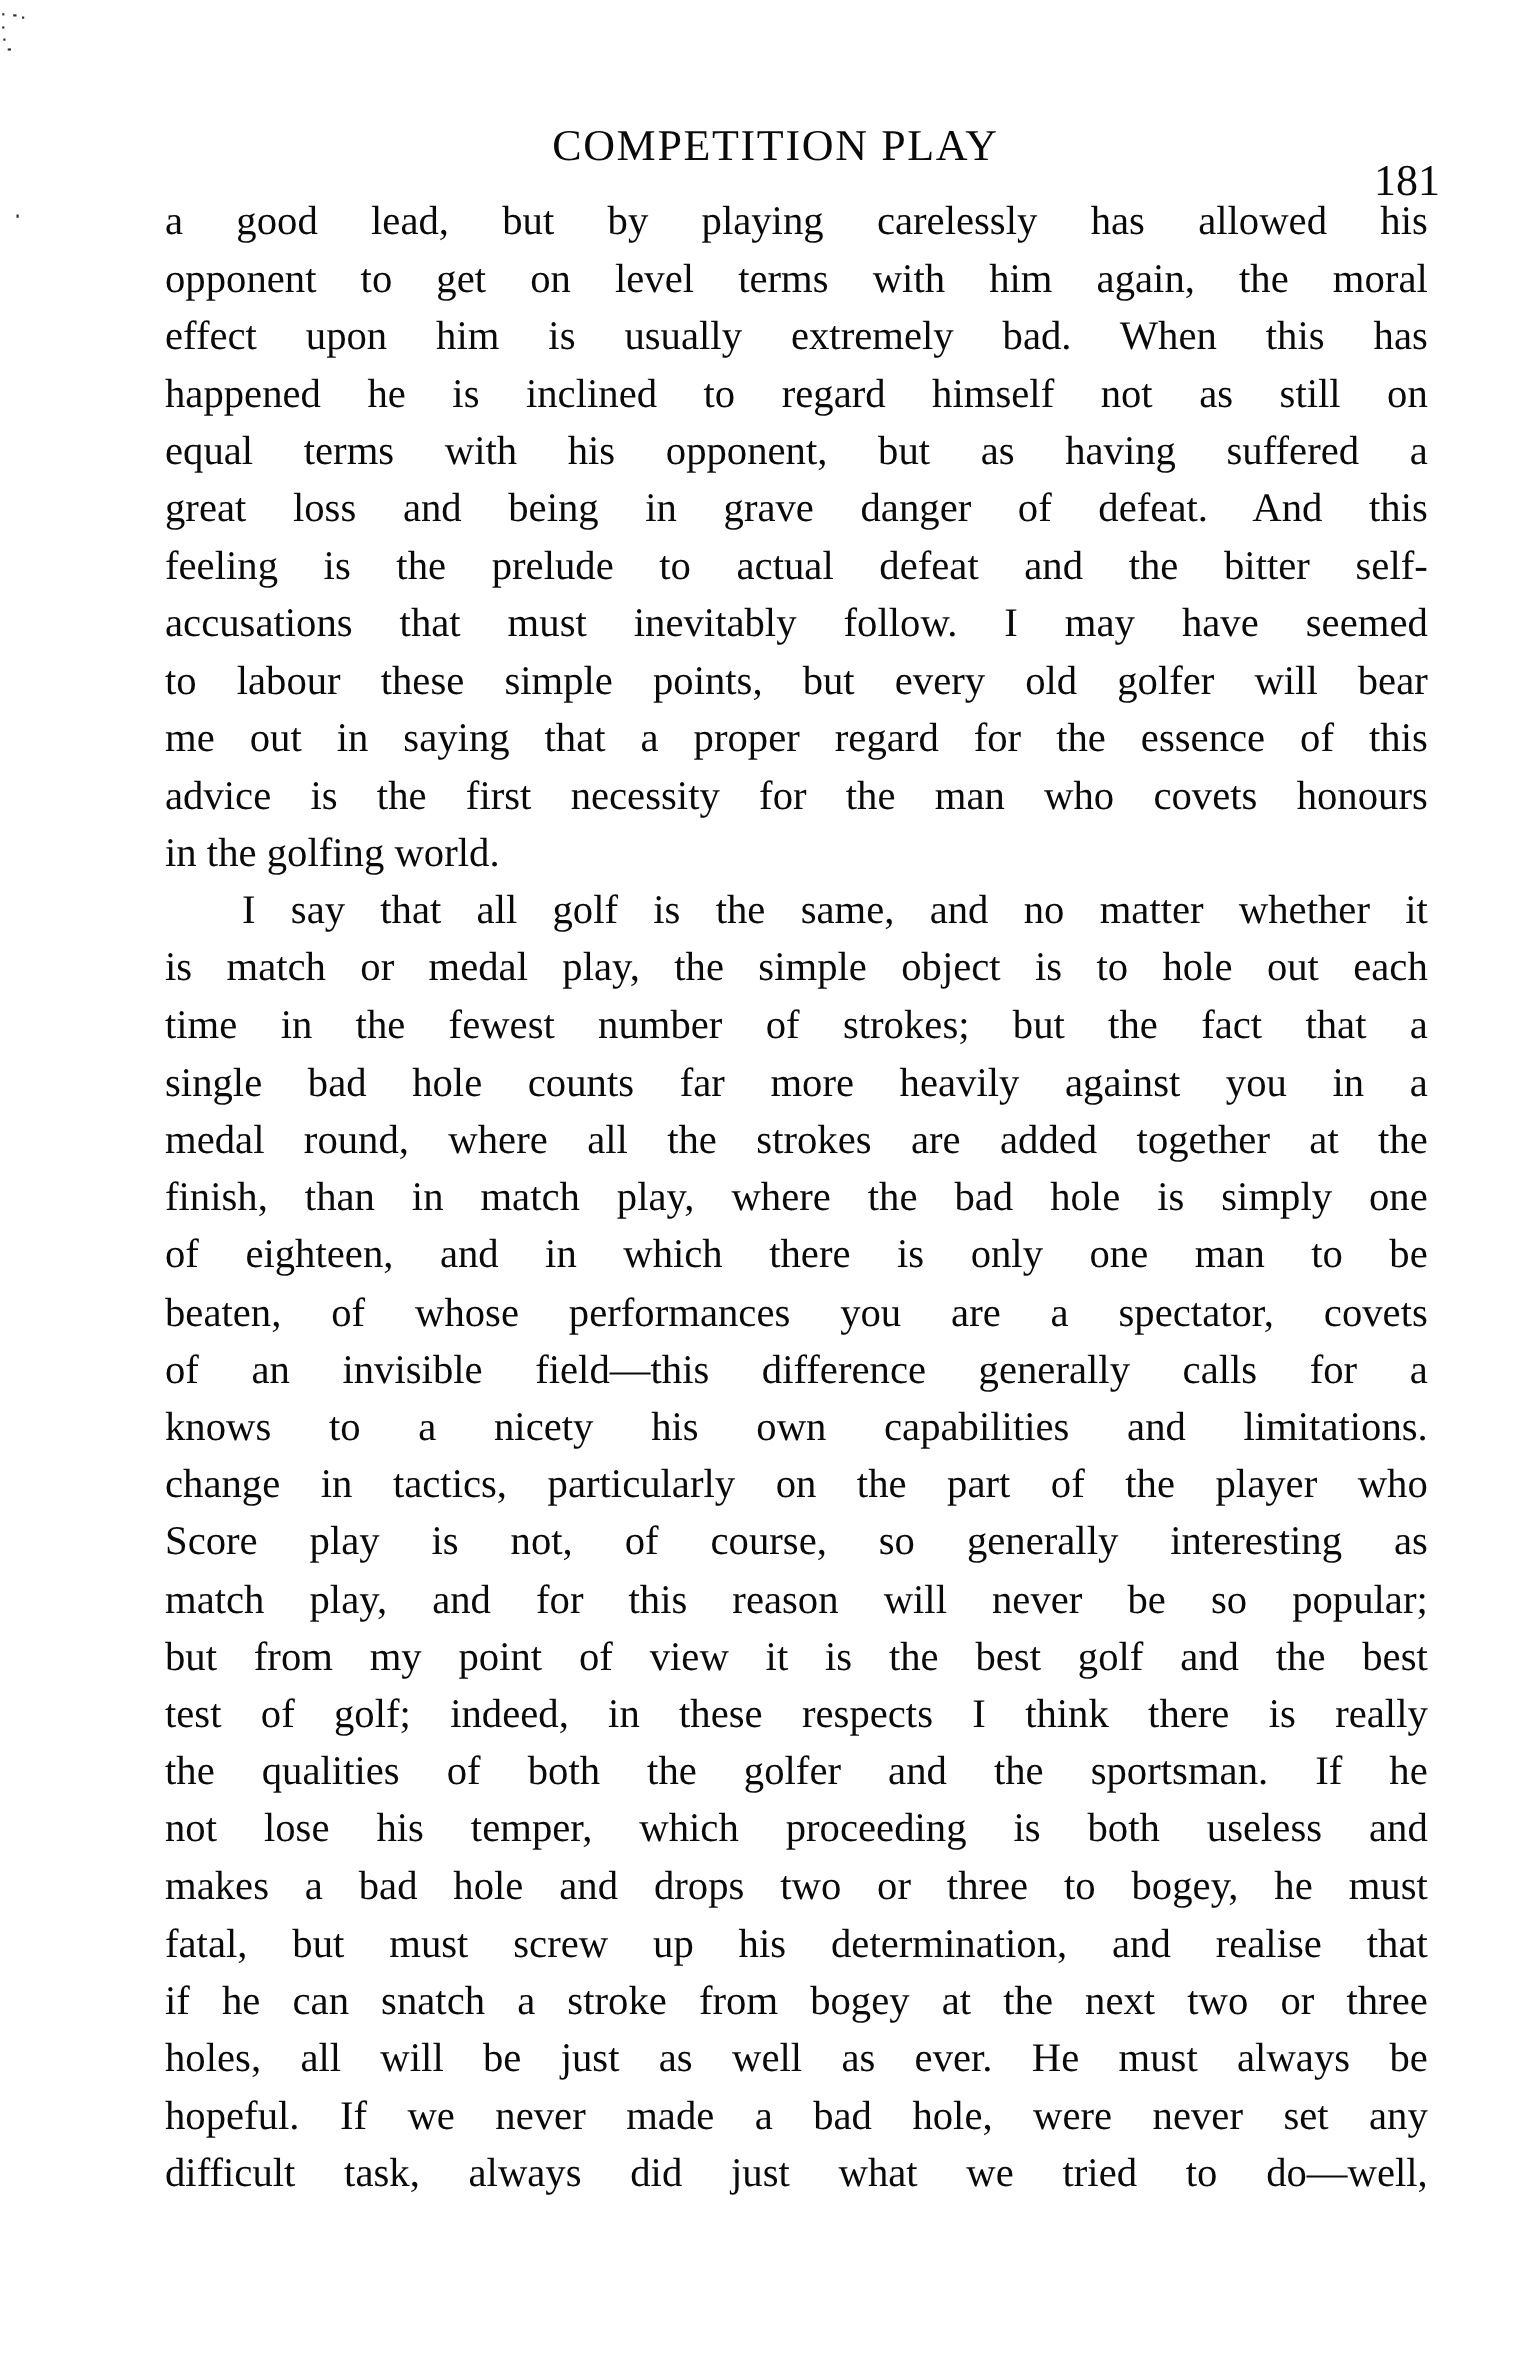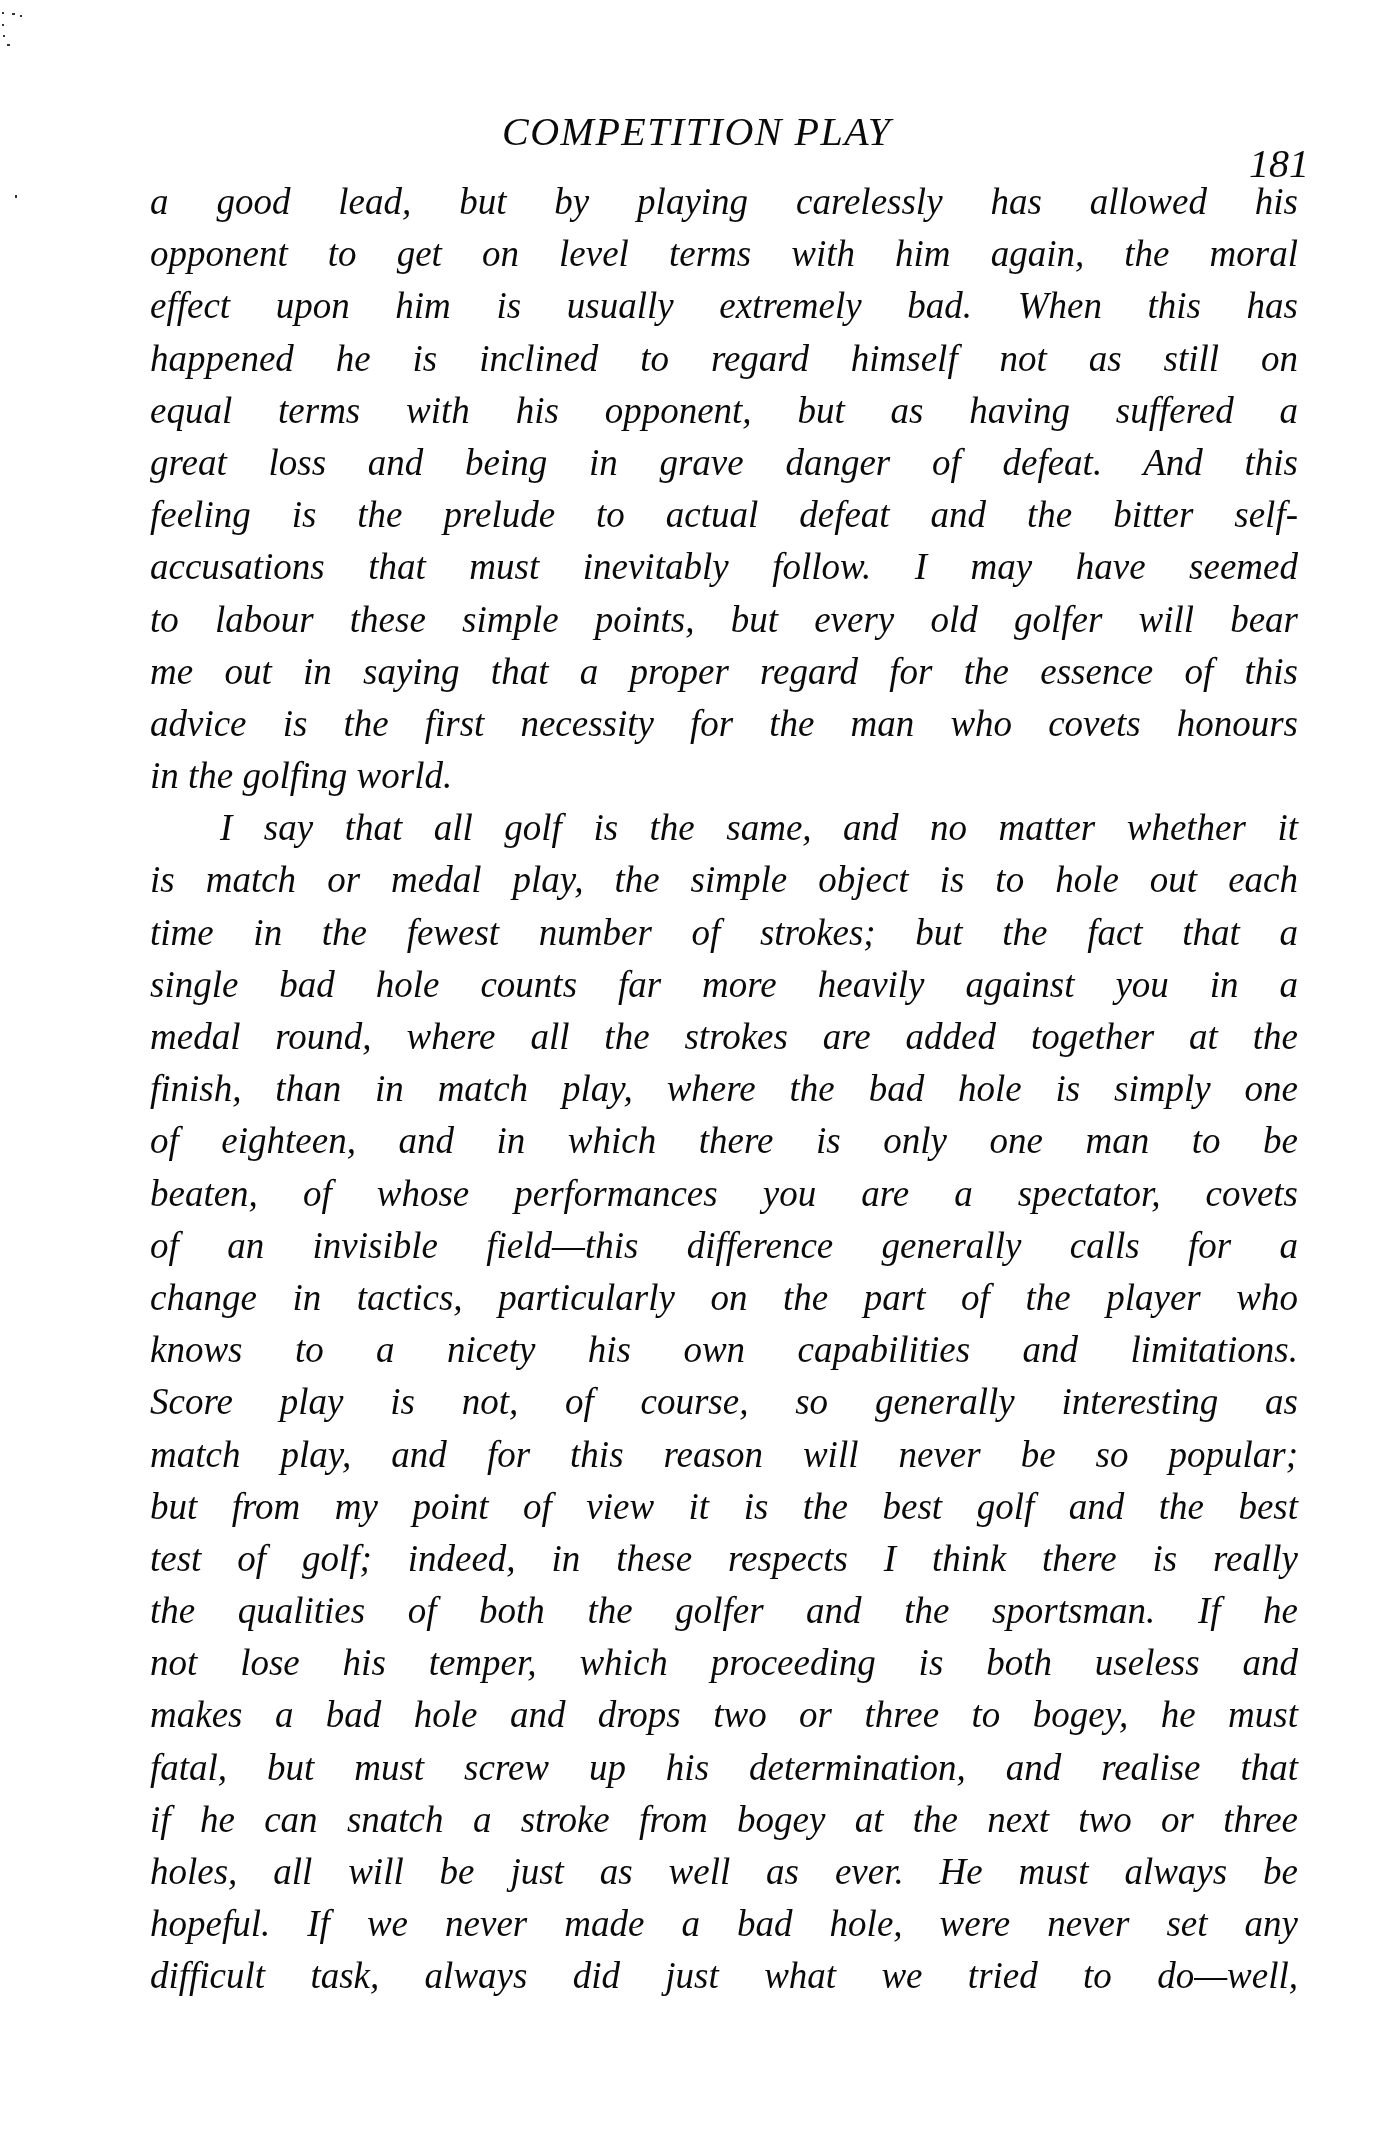--- a/index.html
+++ b/index.html
@@ -13,21 +13,20 @@
     position: relative;
     overflow: hidden;
     color: #0a0a0a;
     font-family: "Liberation Serif", "DejaVu Serif", serif;
   }
   .page {
     position: absolute;
     left: 0; top: 0;
     width: 1390px;
     height: 2149px;
-    font-style: italic;
   }
   .running-head {
     position: absolute;
     top: 108px;
     left: 163px;
     width: 1148px;
     height: 48px;
     line-height: 48px;
     font-size: 40px;
   }
@@ -154,24 +153,24 @@
       <span class="line">
           <span class="txt">of eighteen, and in which there is only one man to be</span>
         </span>
       <span class="line">
           <span class="txt">beaten, of whose performances you are a spectator, covets</span>
         </span>
       <span class="line">
           <span class="txt">of an invisible field—this difference generally calls for a</span>
         </span>
       <span class="line">
+          <span class="txt">knows to a nicety his own capabilities and limitations.</span>
+        </span>
+      <span class="line">
           <span class="txt">change in tactics, particularly on the part of the player who</span>
-        </span>
-      <span class="line">
-          <span class="txt">knows to a nicety his own capabilities and limitations.</span>
         </span>
       <span class="line">
           <span class="txt">Score play is not, of course, so generally interesting as</span>
         </span>
       <span class="line">
           <span class="txt">match play, and for this reason will never be so popular;</span>
         </span>
       <span class="line">
           <span class="txt">but from my point of view it is the best golf and the best</span>
         </span>

